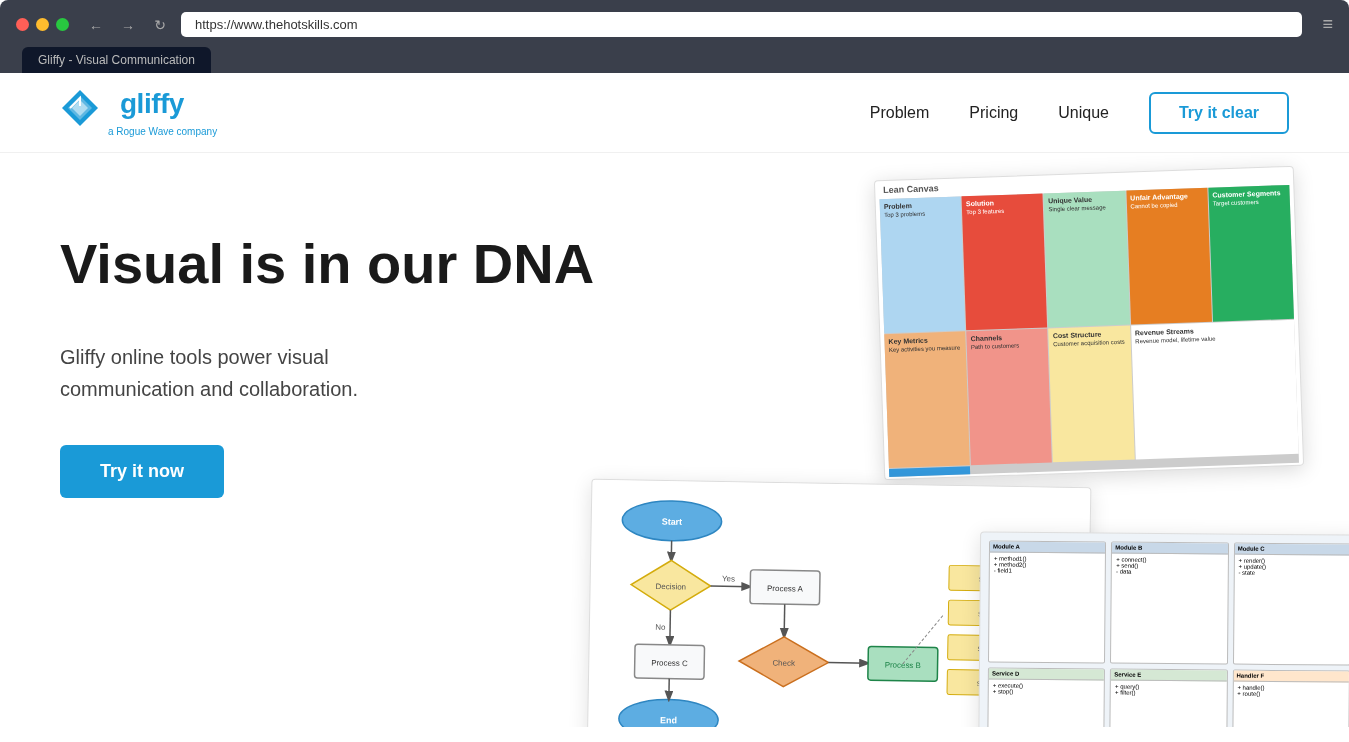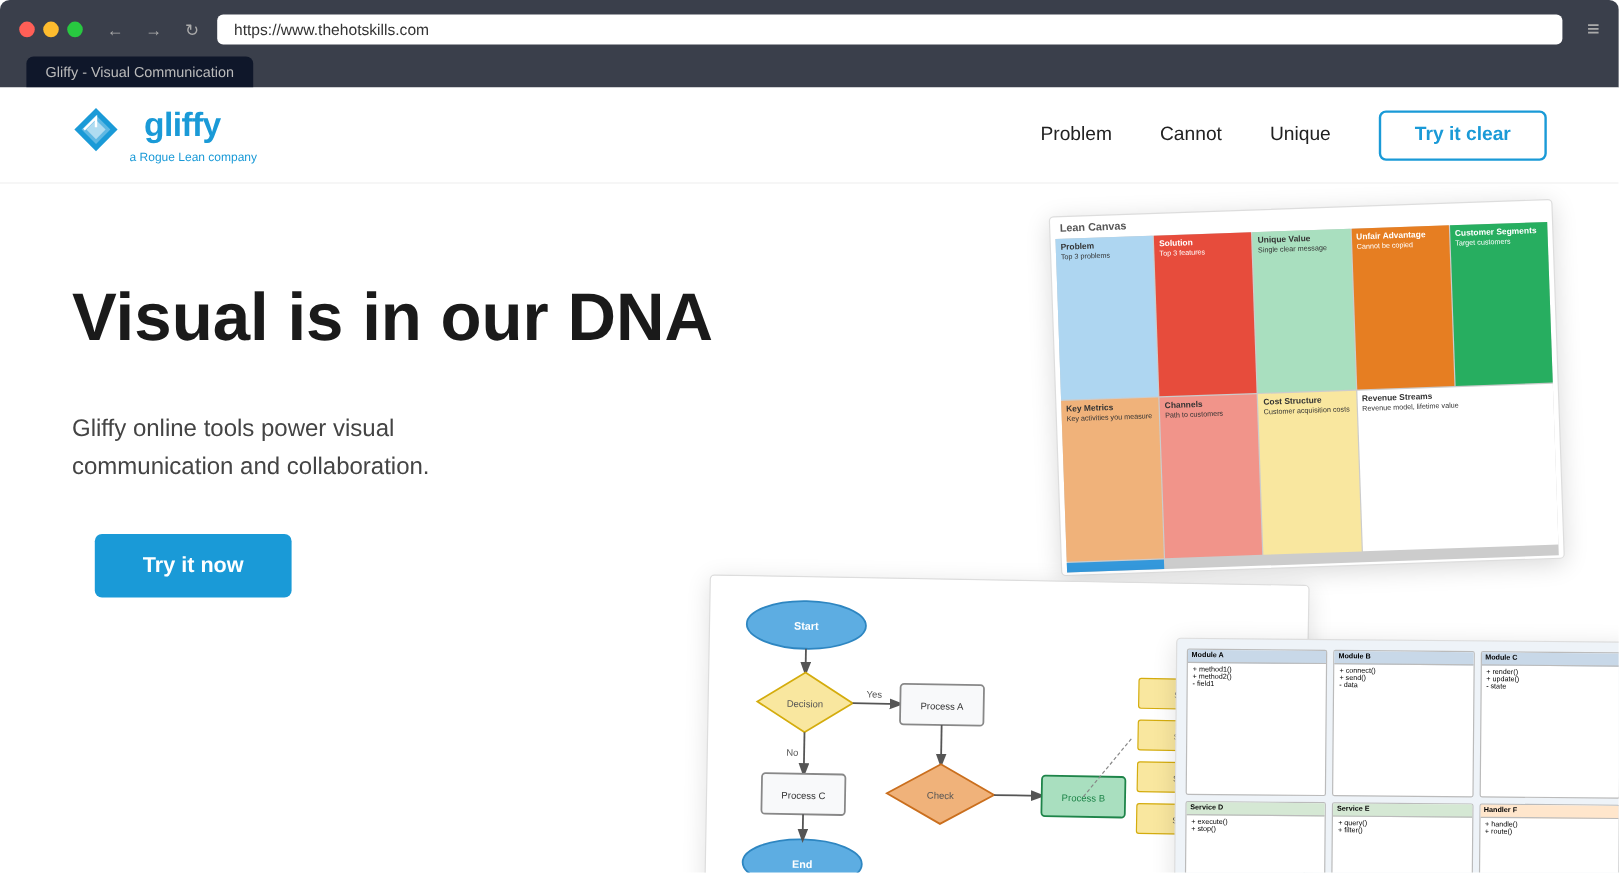--- a/index.html
+++ b/index.html
@@ -175,21 +175,20 @@
     }
     .try-now-btn {
       background: #1a9ad7;
       color: #fff;
       border: none;
       padding: 16px 40px;
       border-radius: 6px;
       font-size: 18px;
       font-weight: 600;
       cursor: pointer;
-      margin-left: 19px;
     }
 
     
     .diagrams-area {
       position: absolute;
       right: -30px;
       top: 20px;
       width: 820px;
       height: 620px;
     }
@@ -302,25 +301,25 @@
       <div class="logo-row">
 
         <svg class="logo-icon" viewBox="0 0 40 40" fill="none" xmlns="http://www.w3.org/2000/svg">
           <polygon points="20,2 38,20 20,38 2,20" fill="#1a9ad7"></polygon>
           <polygon points="20,8 32,20 20,32 8,20" fill="#fff" opacity="0.3"></polygon>
           <polygon points="20,12 28,20 20,28 12,20" fill="#fff" opacity="0.5"></polygon>
           <polyline points="10,20 20,10 20,18" stroke="#fff" stroke-width="2" fill="none"></polyline>
         </svg>
         <span class="logo-text">gliffy</span>
       </div>
-      <span class="logo-tagline">a Rogue Lean company</span>
+      <span class="logo-tagline">a Rogue Wave company</span>
     </div>
     <div class="nav-links">
       <a class="nav-link">Problem</a>
-      <a class="nav-link">Cannot</a>
+      <a class="nav-link">Pricing</a>
       <a class="nav-link">Unique</a>
       <button class="try-it-free-btn">Try it clear</button>
     </div>
   </nav>
 
   <section class="hero">
     <div class="hero-text">
       <h1 class="hero-title">Visual is in our DNA</h1>
       <p class="hero-subtitle">Gliffy online tools power visual communication and collaboration.</p>
       <button class="try-now-btn">Try it now</button>

